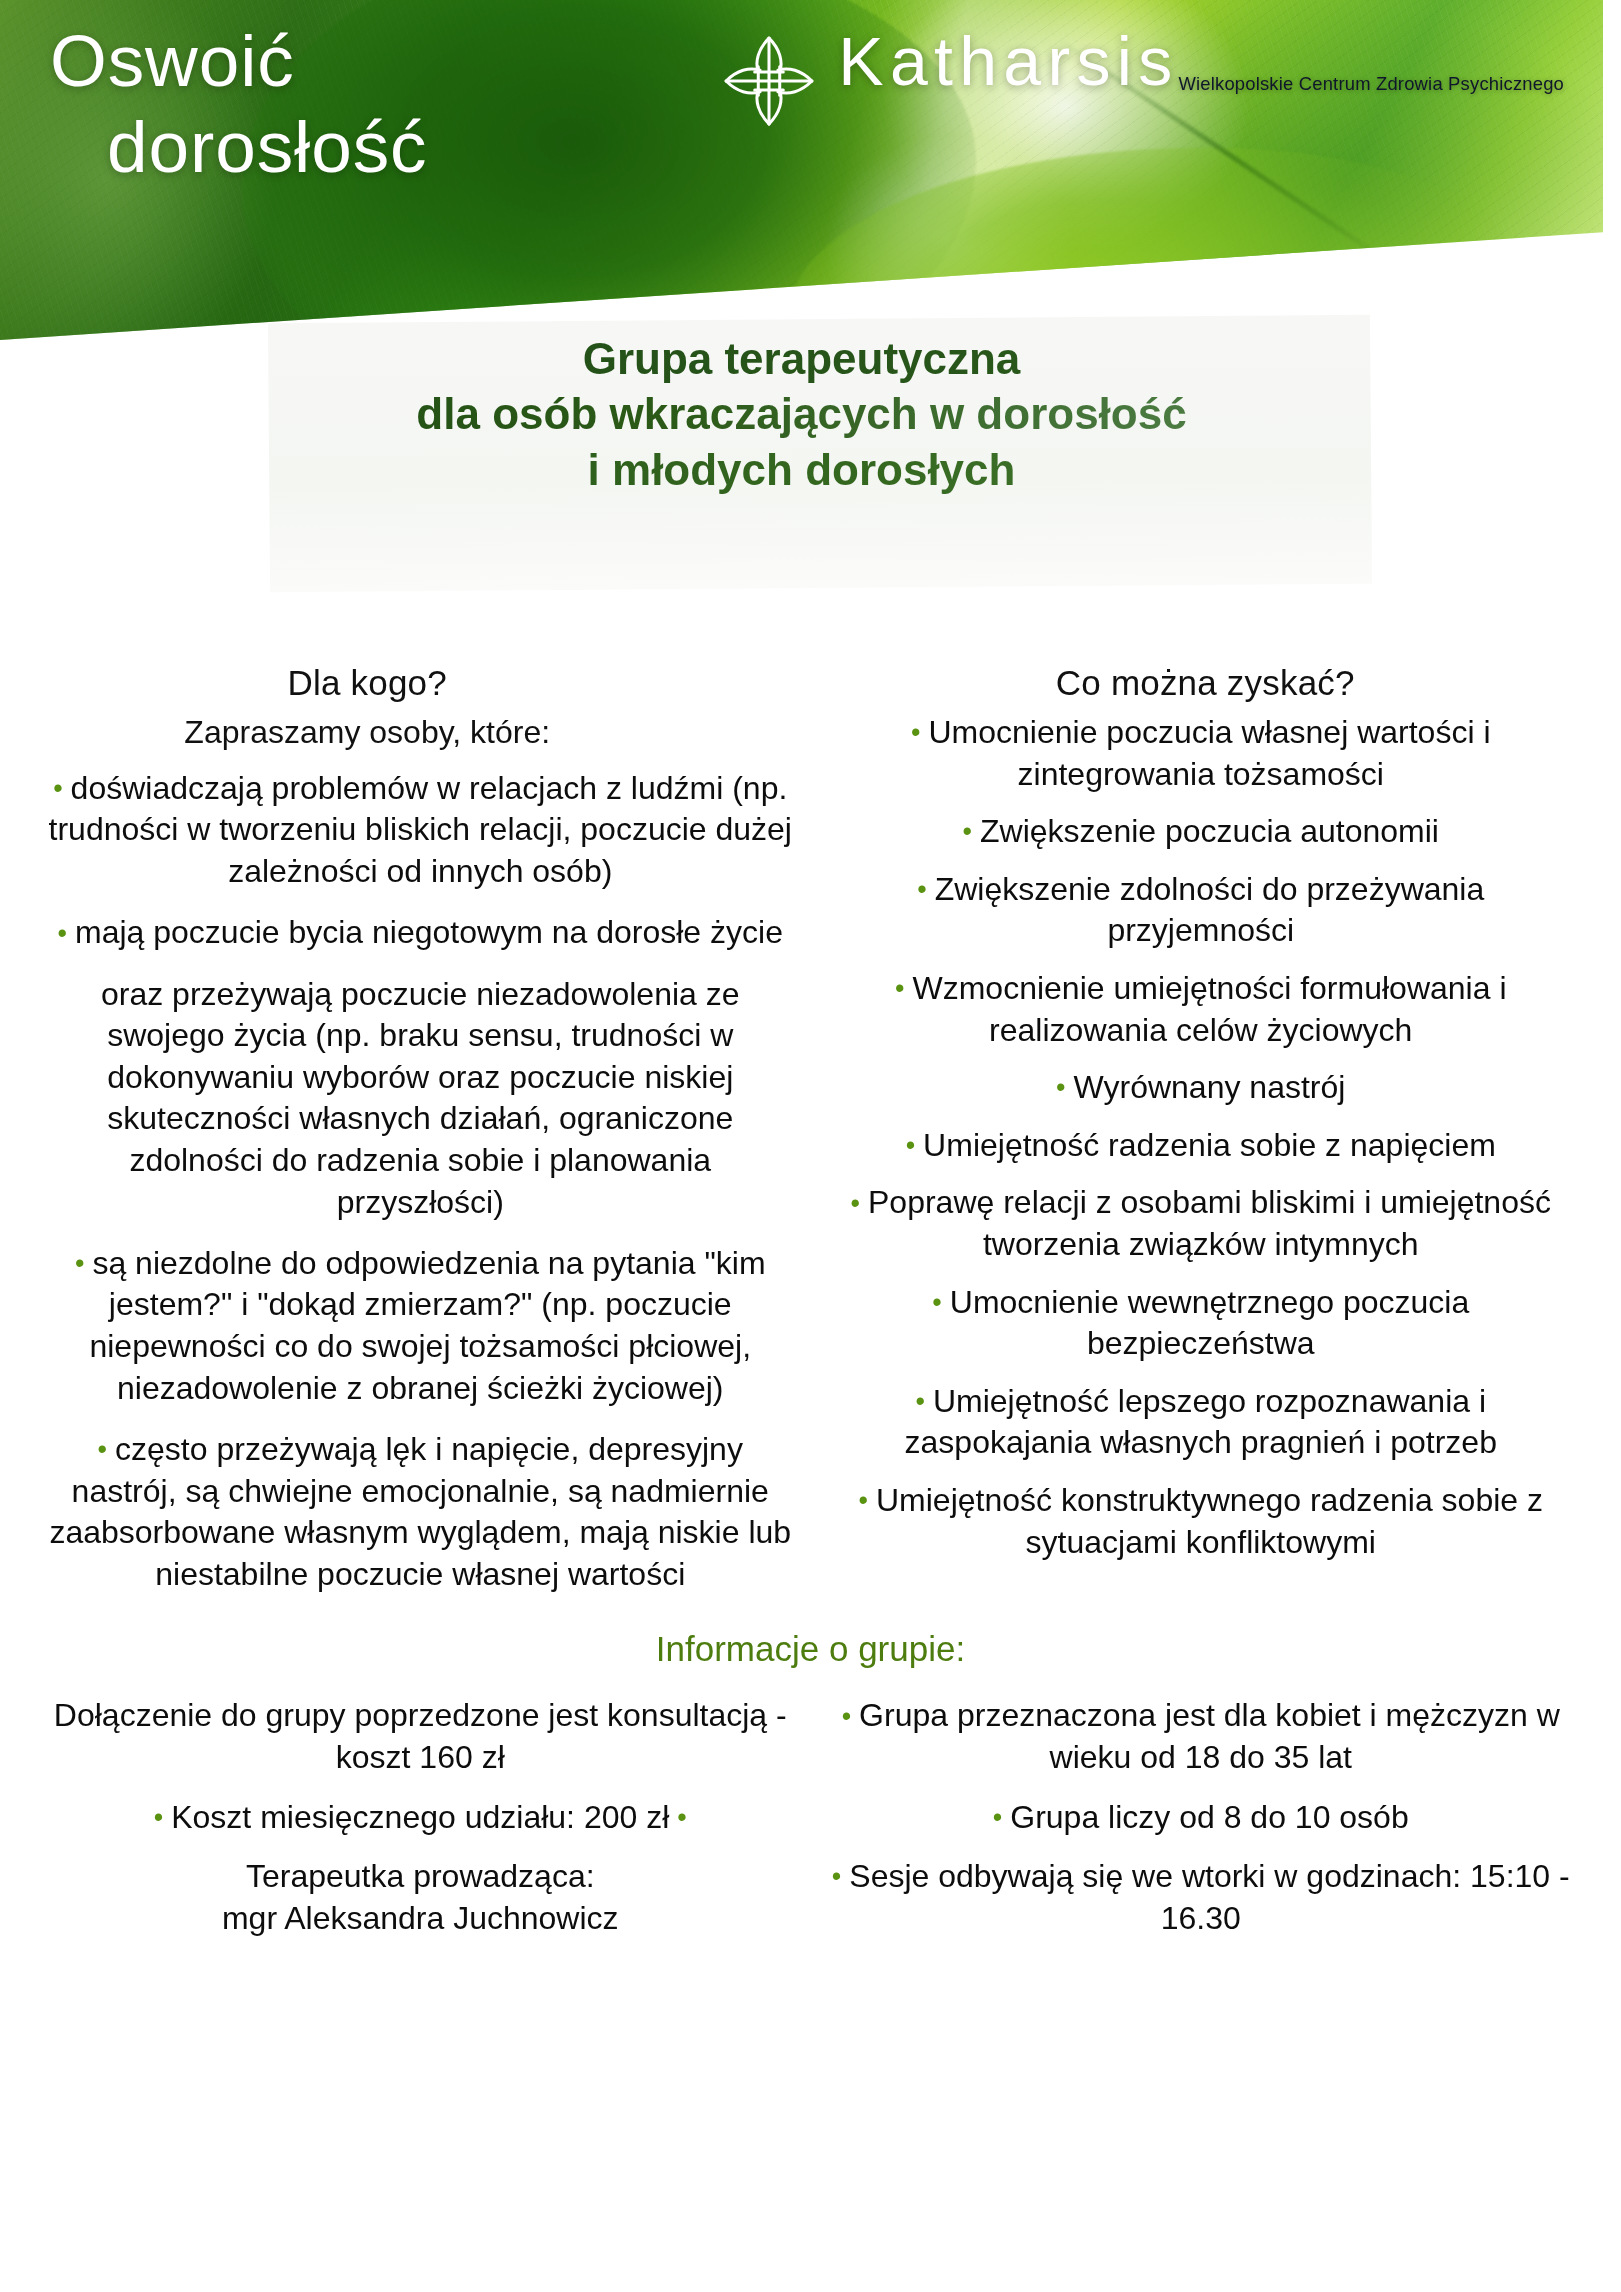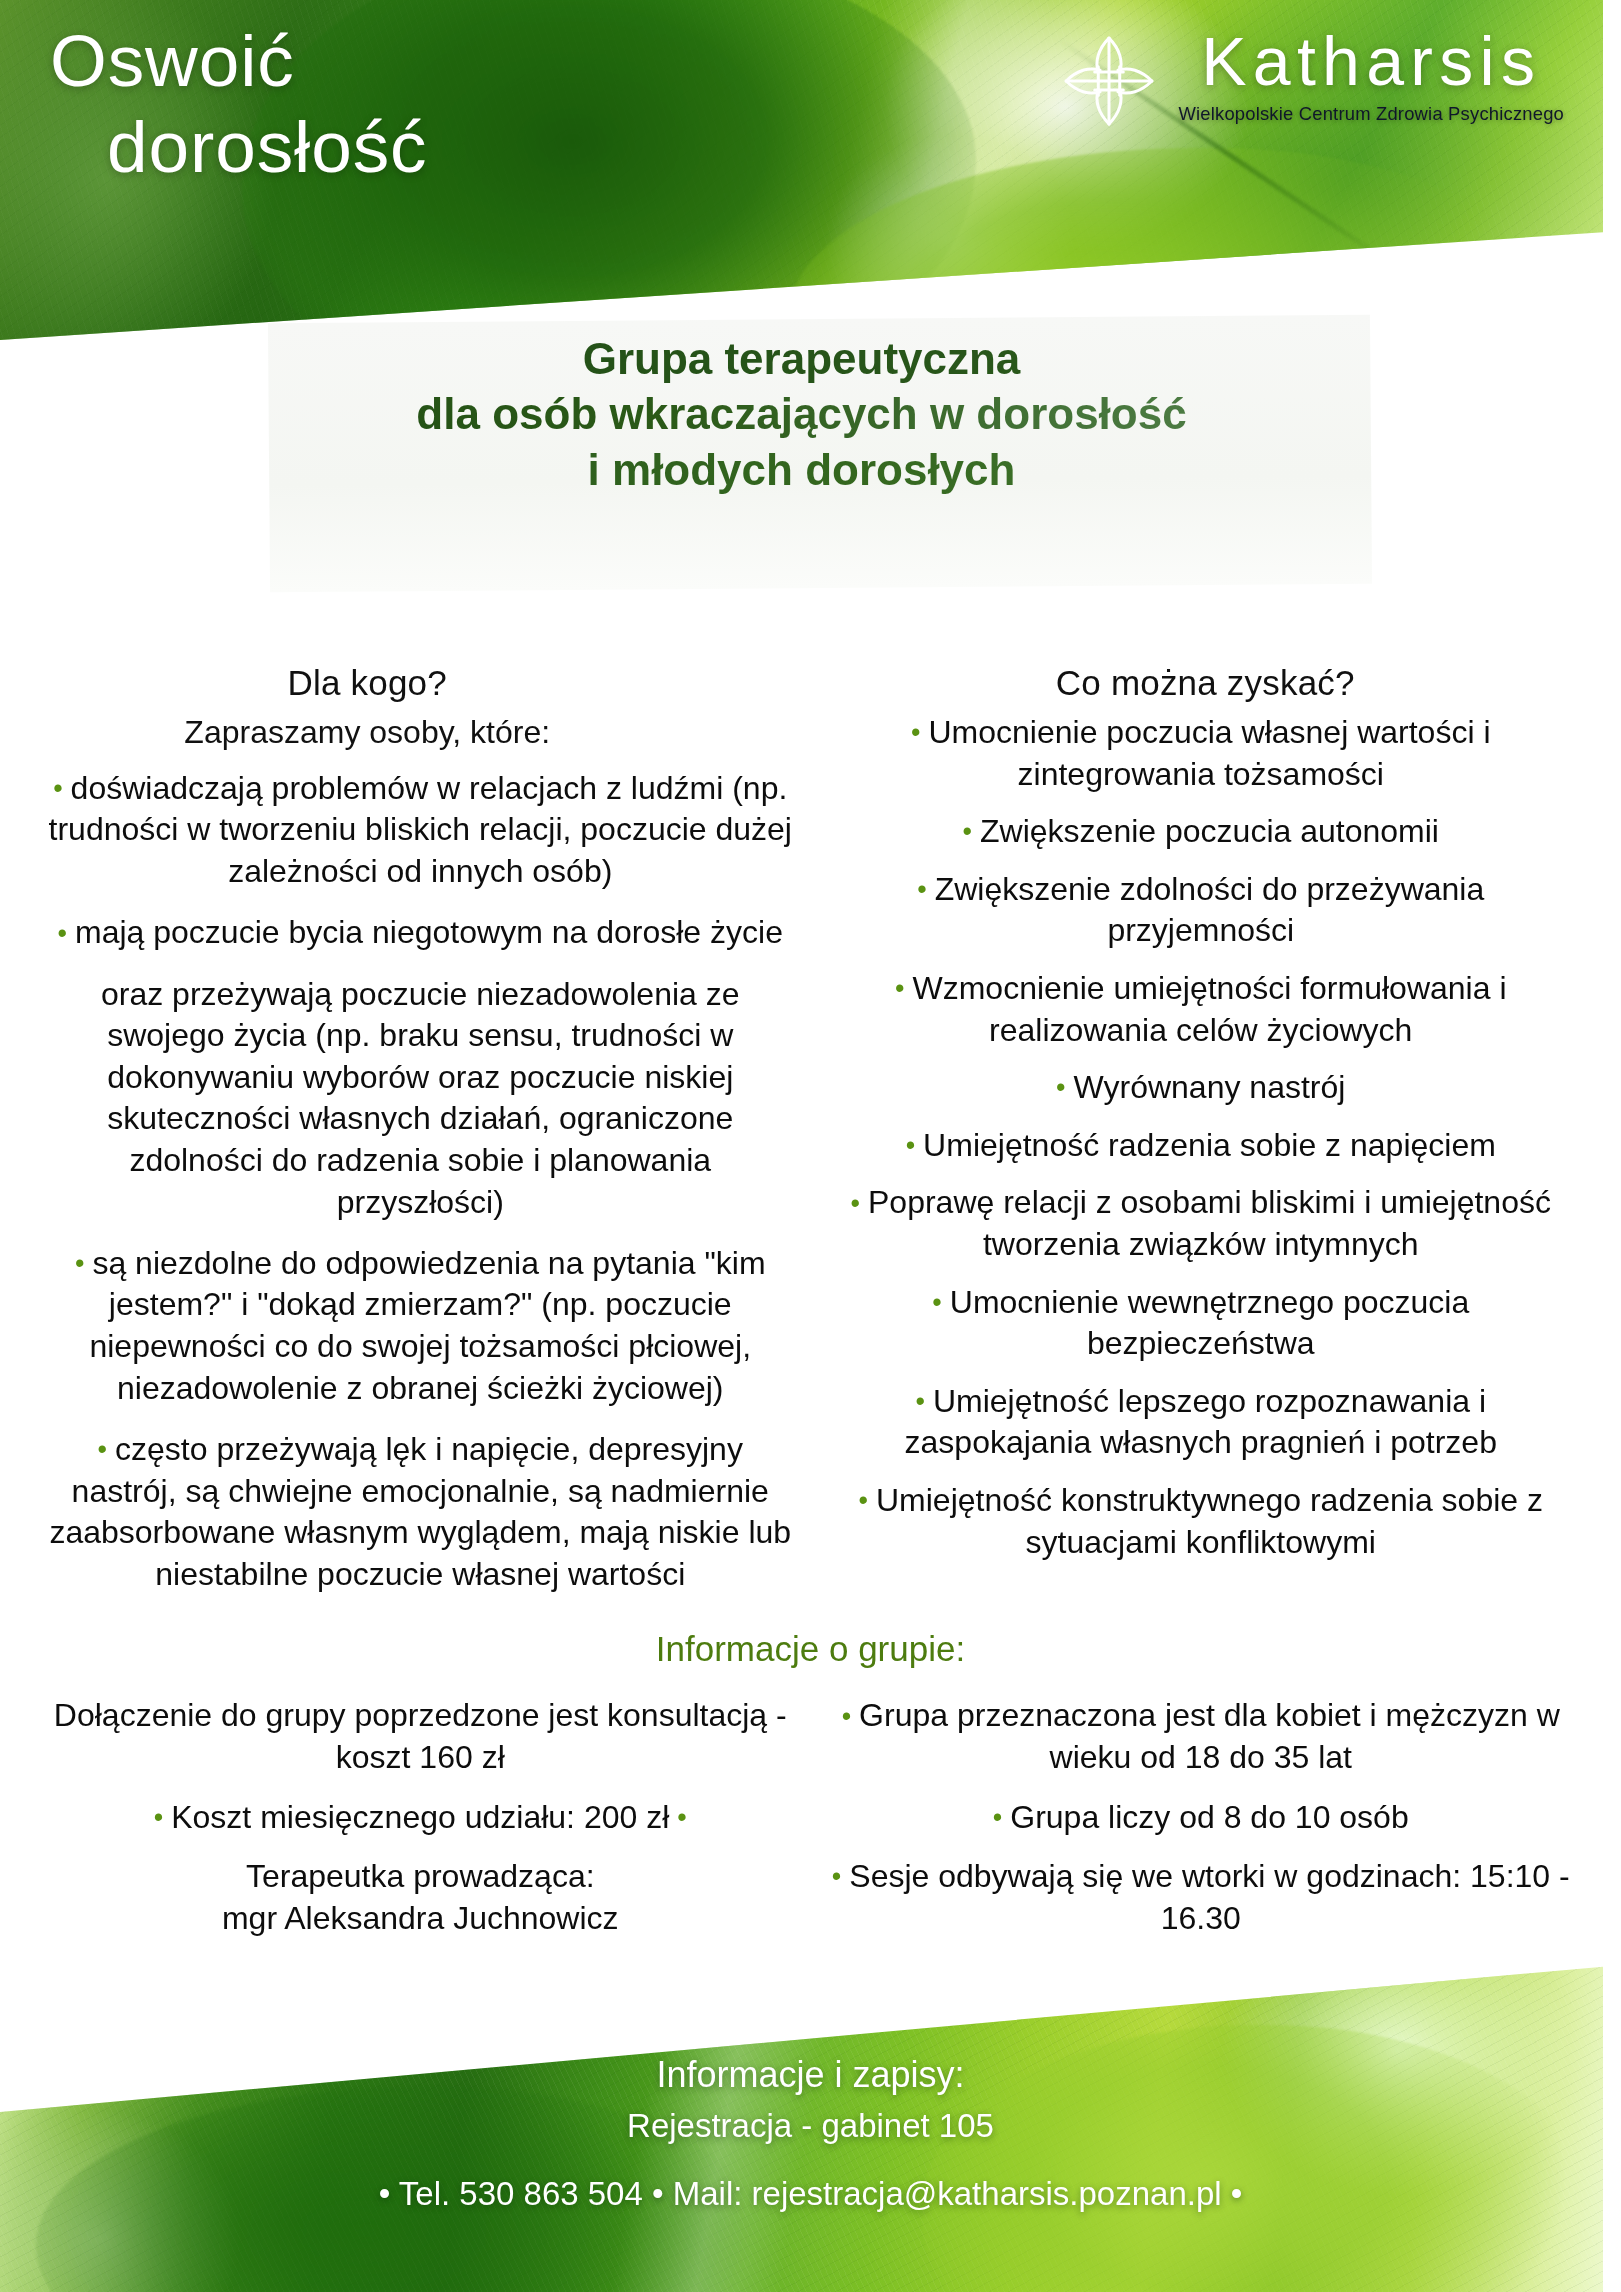--- a/index.html
+++ b/index.html
@@ -101,21 +101,21 @@
     z-index:4;
   }
   .poster-headline .ln2 { display:block; padding-left:57px; }
 
   .brand {
     position:absolute; right:39px; top:27px;
     display:flex; align-items:flex-start; gap:19.7px;
     z-index:4;
   }
   .brand-mark { flex:0 0 auto; margin-top:3.6px; }
-  .brand-text { display:flex; flex-direction:column; align-items:center; }
+  .brand-text { display:flex; align-items:flex-end; }
   .brand-name {
     color:#ffffff;
     font-size:68px;
     font-weight:300;
     line-height:1;
     letter-spacing:6.3px;
     text-shadow:0 1.8px 8px rgba(0,0,0,.3);
   }
   .brand-sub {
     color:#0f172a;
@@ -392,26 +392,15 @@
         <p class="para">mgr Aleksandra Juchnowicz</p>
       </div>
       <div class="info-col">
         <p class="para bul">Grupa przeznaczona jest dla kobiet i mężczyzn w wieku od 18 do 35 lat</p>
         <p class="para bul">Grupa liczy od 8 do 10 osób</p>
         <p class="para bul">Sesje odbywają się we wtorki w godzinach: 15:10 - 16.30</p>
       </div>
     </div>
   </div>
 
-  <div class="footer-band">
-    <div class="leaf-photo-bot"></div>
-    <div class="leaf-lobe-d"></div>
-    <div class="leaf-lobe-c"></div>
-
-    <div class="footer-text">
-      <div class="f1">Informacje i zapisy:</div>
-      <div class="f2">Rejestracja - gabinet 105</div>
-      <div class="f3">• Tel. 530 863 504 • Mail: rejestracja@katharsis.poznan.pl •</div>
-    </div>
-  </div>
 
 </div>
 
 
 </body></html>

